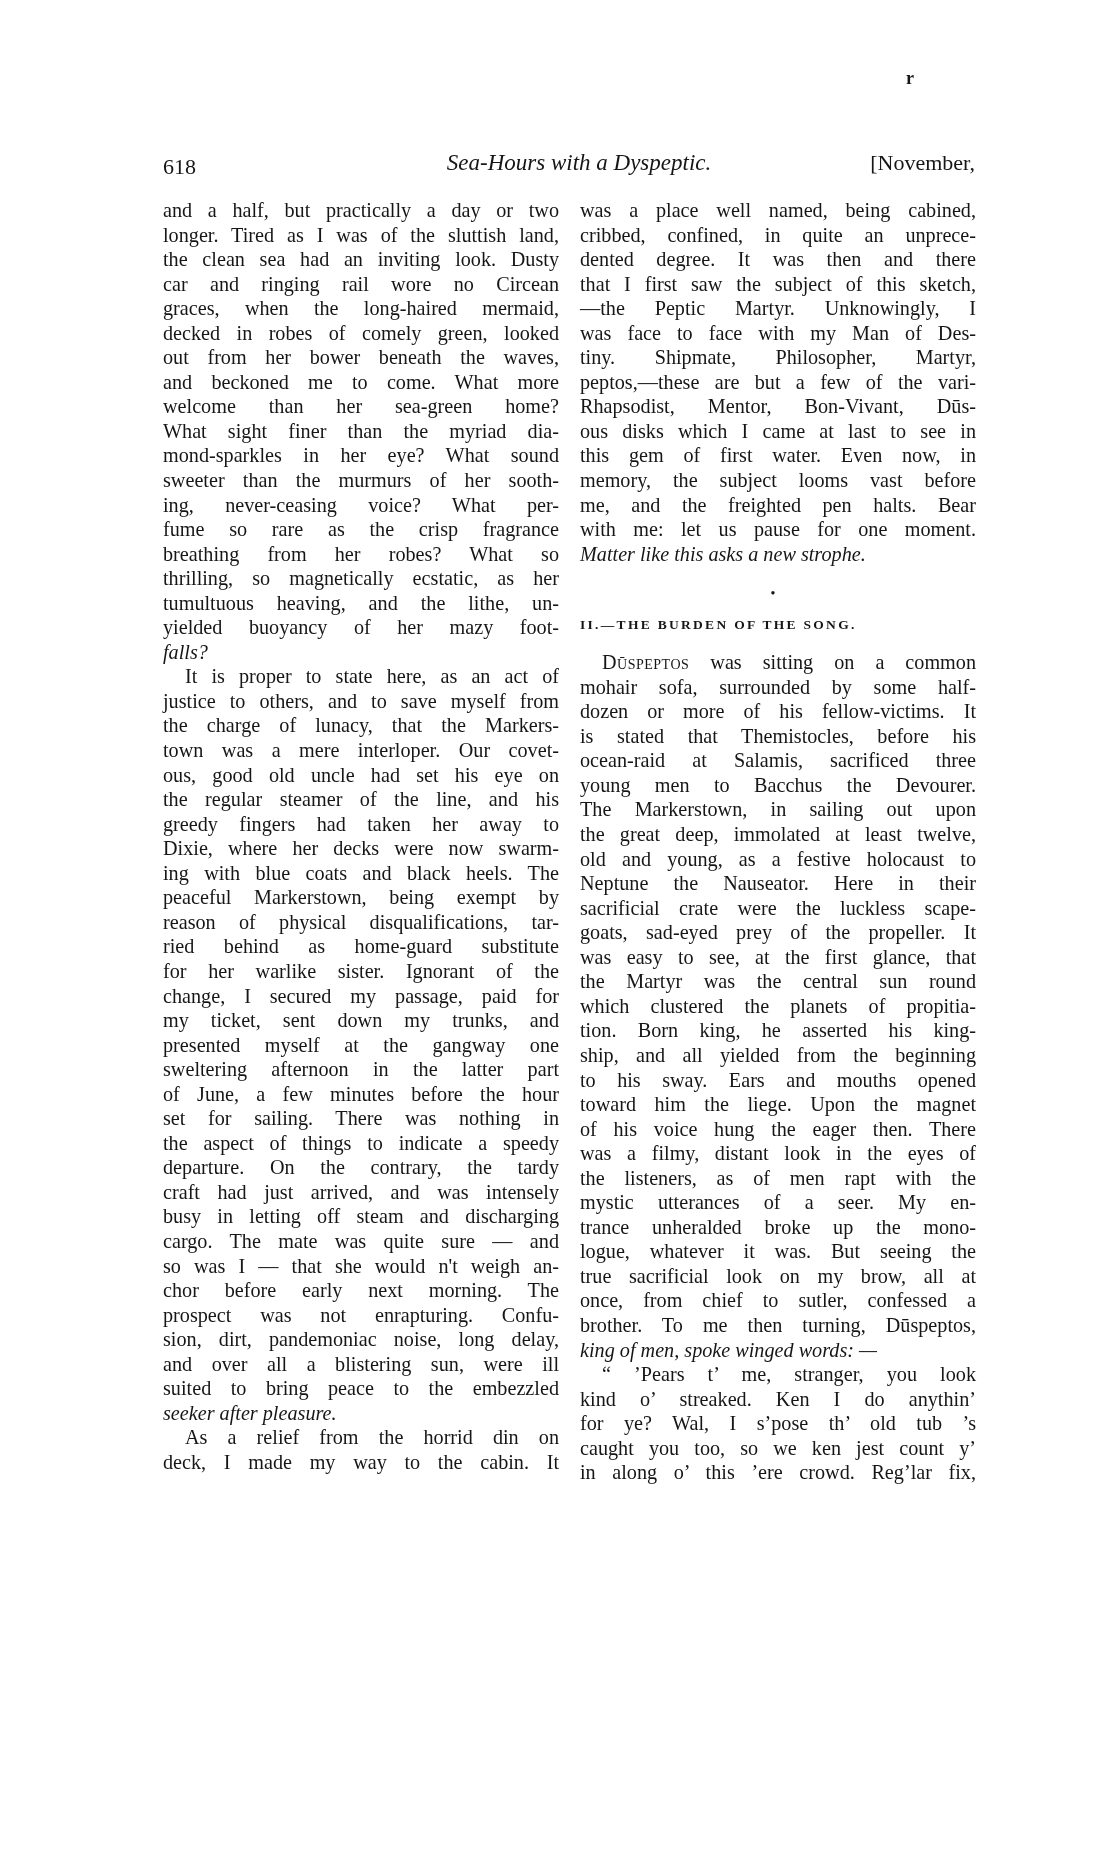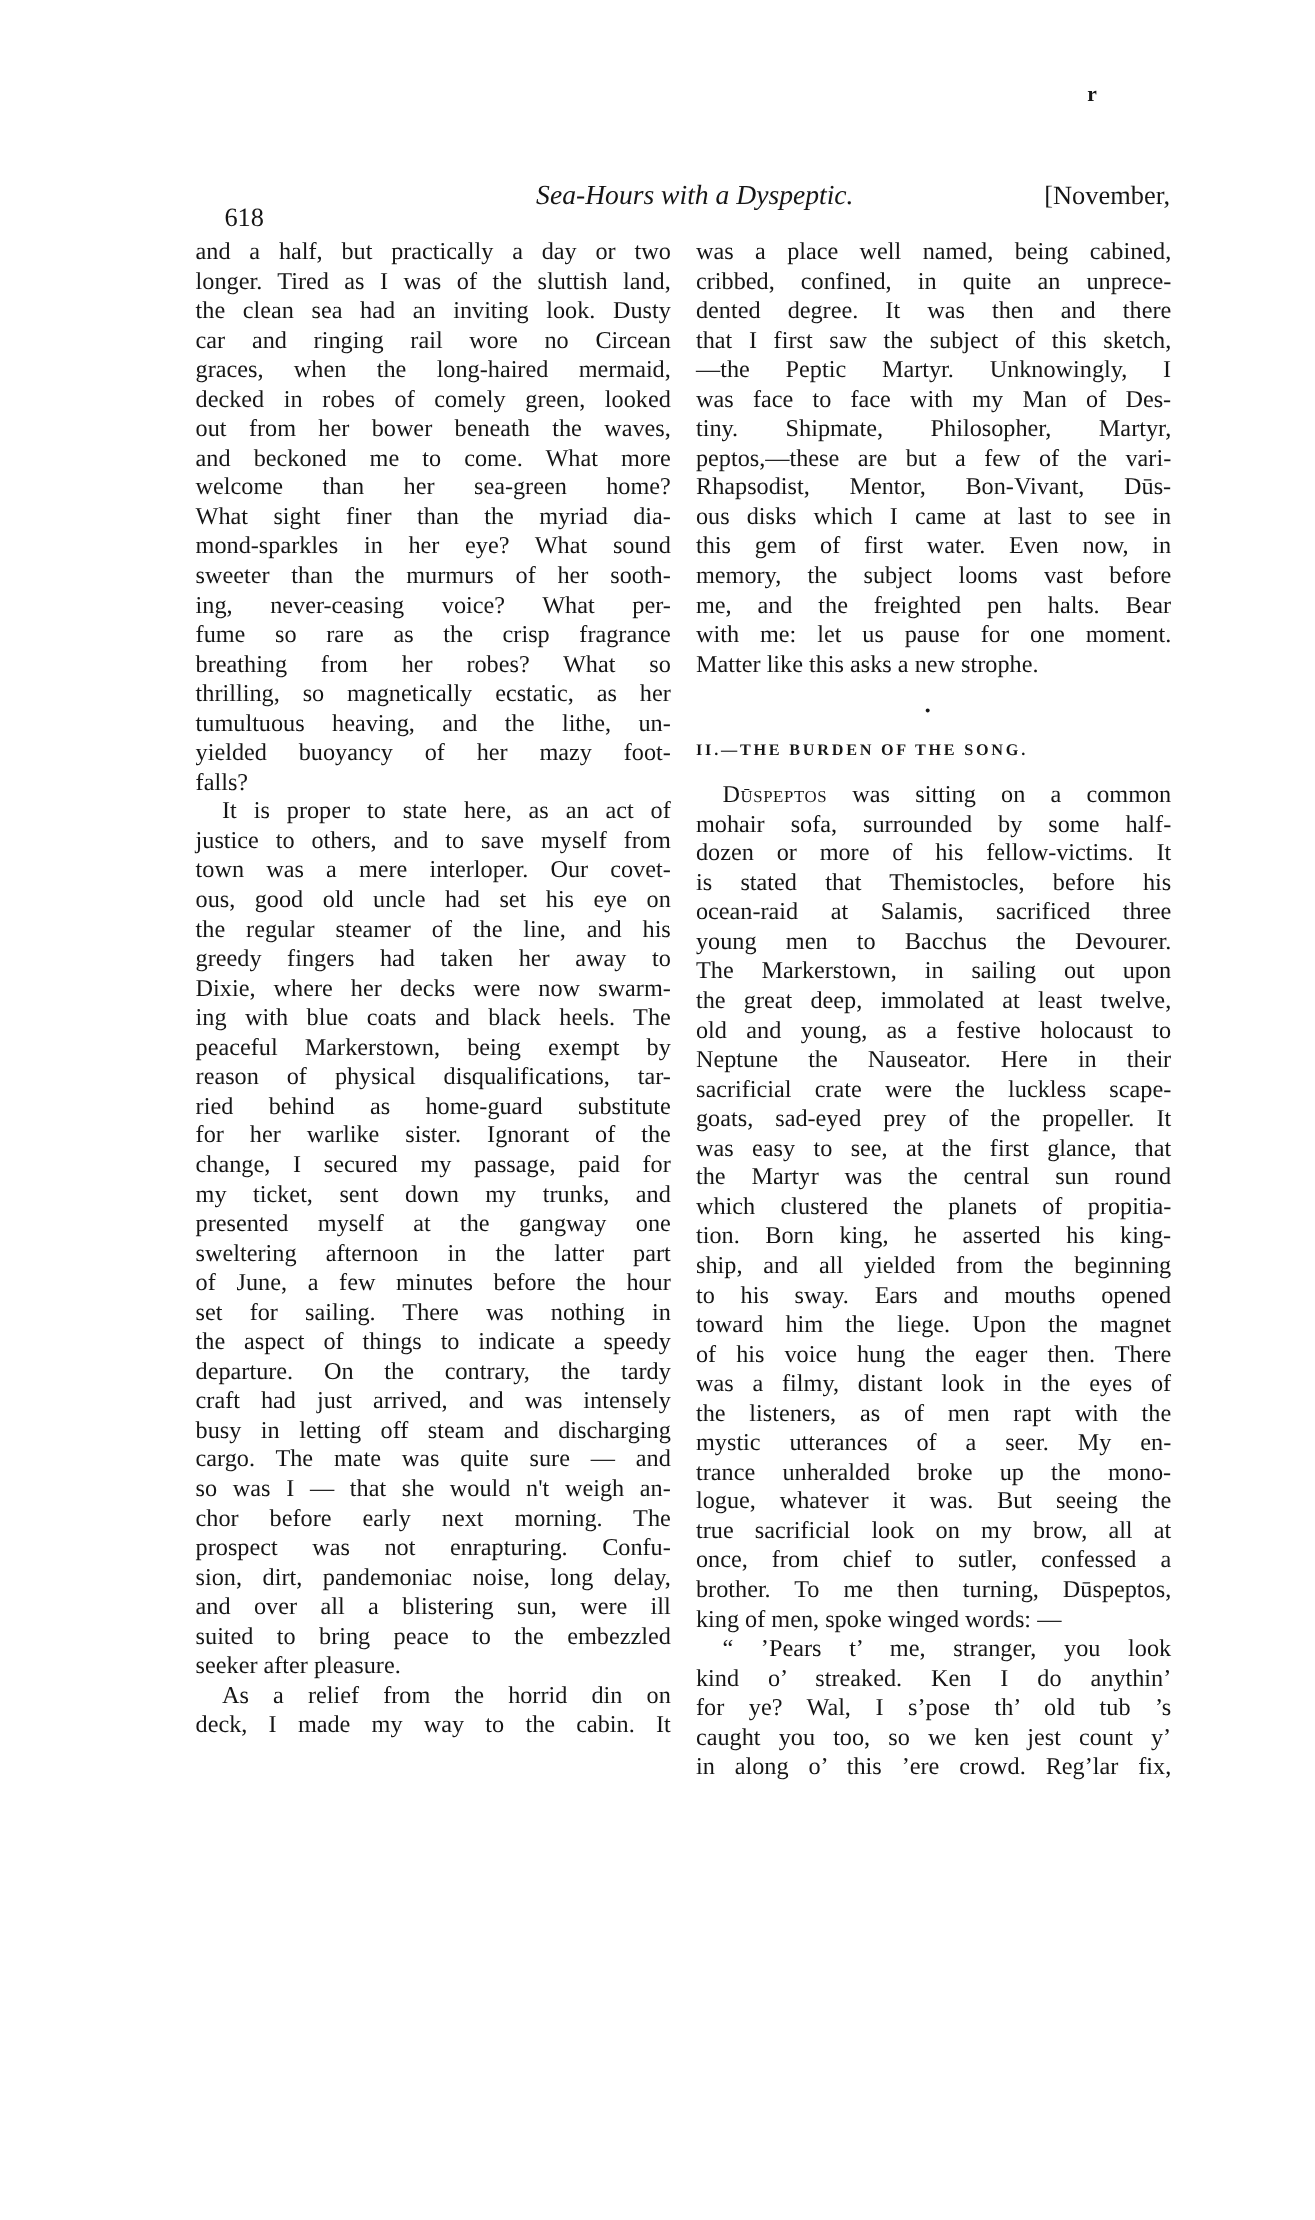--- a/index.html
+++ b/index.html
@@ -1,30 +1,30 @@
 <!DOCTYPE html>
 <html><head>
 <meta charset="utf-8">
 <style>
   html, body { margin: 0; padding: 0; background: #ffffff; }
   body { width: 1096px; height: 1850px; position: relative; overflow: hidden;
          font-family: "Liberation Serif", "DejaVu Serif", serif; color: #161616; }
   .mark { position: absolute; left: 906px; top: 68px; font-size: 18px; font-weight: bold; }
   .running-head { position: absolute; left: 163px; top: 150px; width: 812px; height: 30px;
                   font-size: 22px; }
-  .page-num { position: absolute; left: 0; top: 18px; margin-left: 24px; }
+  .page-num { position: absolute; left: 0; top: 4px; }
   .run-title { position: absolute; left: 0; right: 0; text-align: center; top: 0;
                font-style: italic; font-size: 23px; padding-left: 20px; }
   .run-month { position: absolute; right: 0; top: 0; }
   .col { position: absolute; top: 198px; width: 396px; font-size: 20.2px;
          line-height: 24.55px; text-align: justify; }
   .col.left { left: 163px; }
   .col.right { left: 580px; }
   .line { display: block; white-space: nowrap; text-align: justify; text-align-last: justify; height: 24.55px; }
-  .line.last { text-align-last: left; }
+  .line.last { text-align-last: left; font-style: italic; }
   .indent { padding-left: 22px; }
   .sec-dot { text-align: center; height: 40px; font-size: 14px; line-height: 40px; margin-top: 8px; padding-right: 10px; }
   .sec-head { text-align: left; font-weight: bold; font-size: 13.5px; letter-spacing: 2.3px;
               height: 36px; line-height: 22px; margin-top: 0px; }
   .smallcaps { font-variant: small-caps; letter-spacing: 0.5px; }
 </style>
 </head>
 <body>
 
 <div class="mark">r</div>
@@ -53,20 +53,21 @@
       <span class="line">fume so rare as the crisp fragrance</span>
       <span class="line">breathing from her robes? What so</span>
       <span class="line">thrilling, so magnetically ecstatic, as her</span>
       <span class="line">tumultuous heaving, and the lithe, un-</span>
       <span class="line">yielded buoyancy of her mazy foot-</span>
       <span class="line last">falls?</span>
     </div>
     <div>
       <span class="line indent">It is proper to state here, as an act of</span>
       <span class="line">justice to others, and to save myself from</span>
+      <span class="line">the charge of lunacy, that the Markers-</span>
       <span class="line">town was a mere interloper. Our covet-</span>
       <span class="line">ous, good old uncle had set his eye on</span>
       <span class="line">the regular steamer of the line, and his</span>
       <span class="line">greedy fingers had taken her away to</span>
       <span class="line">Dixie, where her decks were now swarm-</span>
       <span class="line">ing with blue coats and black heels. The</span>
       <span class="line">peaceful Markerstown, being exempt by</span>
       <span class="line">reason of physical disqualifications, tar-</span>
       <span class="line">ried behind as home-guard substitute</span>
       <span class="line">for her warlike sister. Ignorant of the</span>

